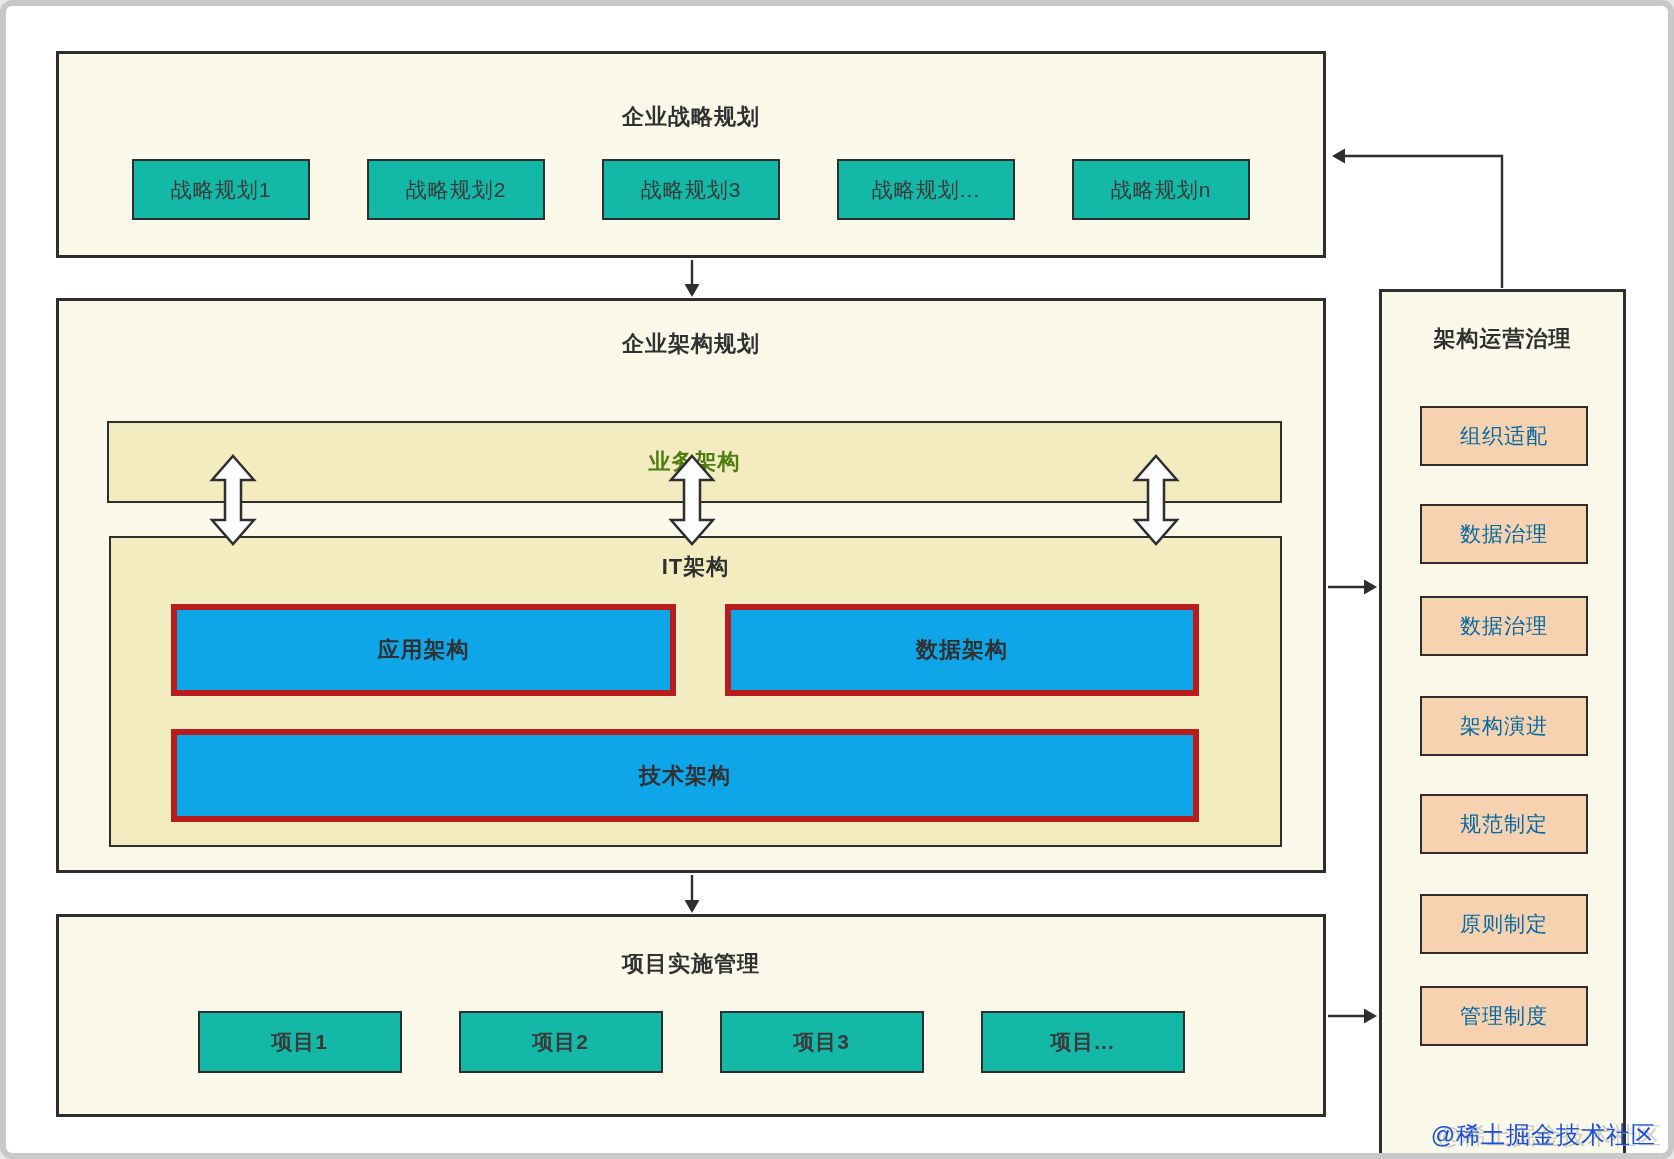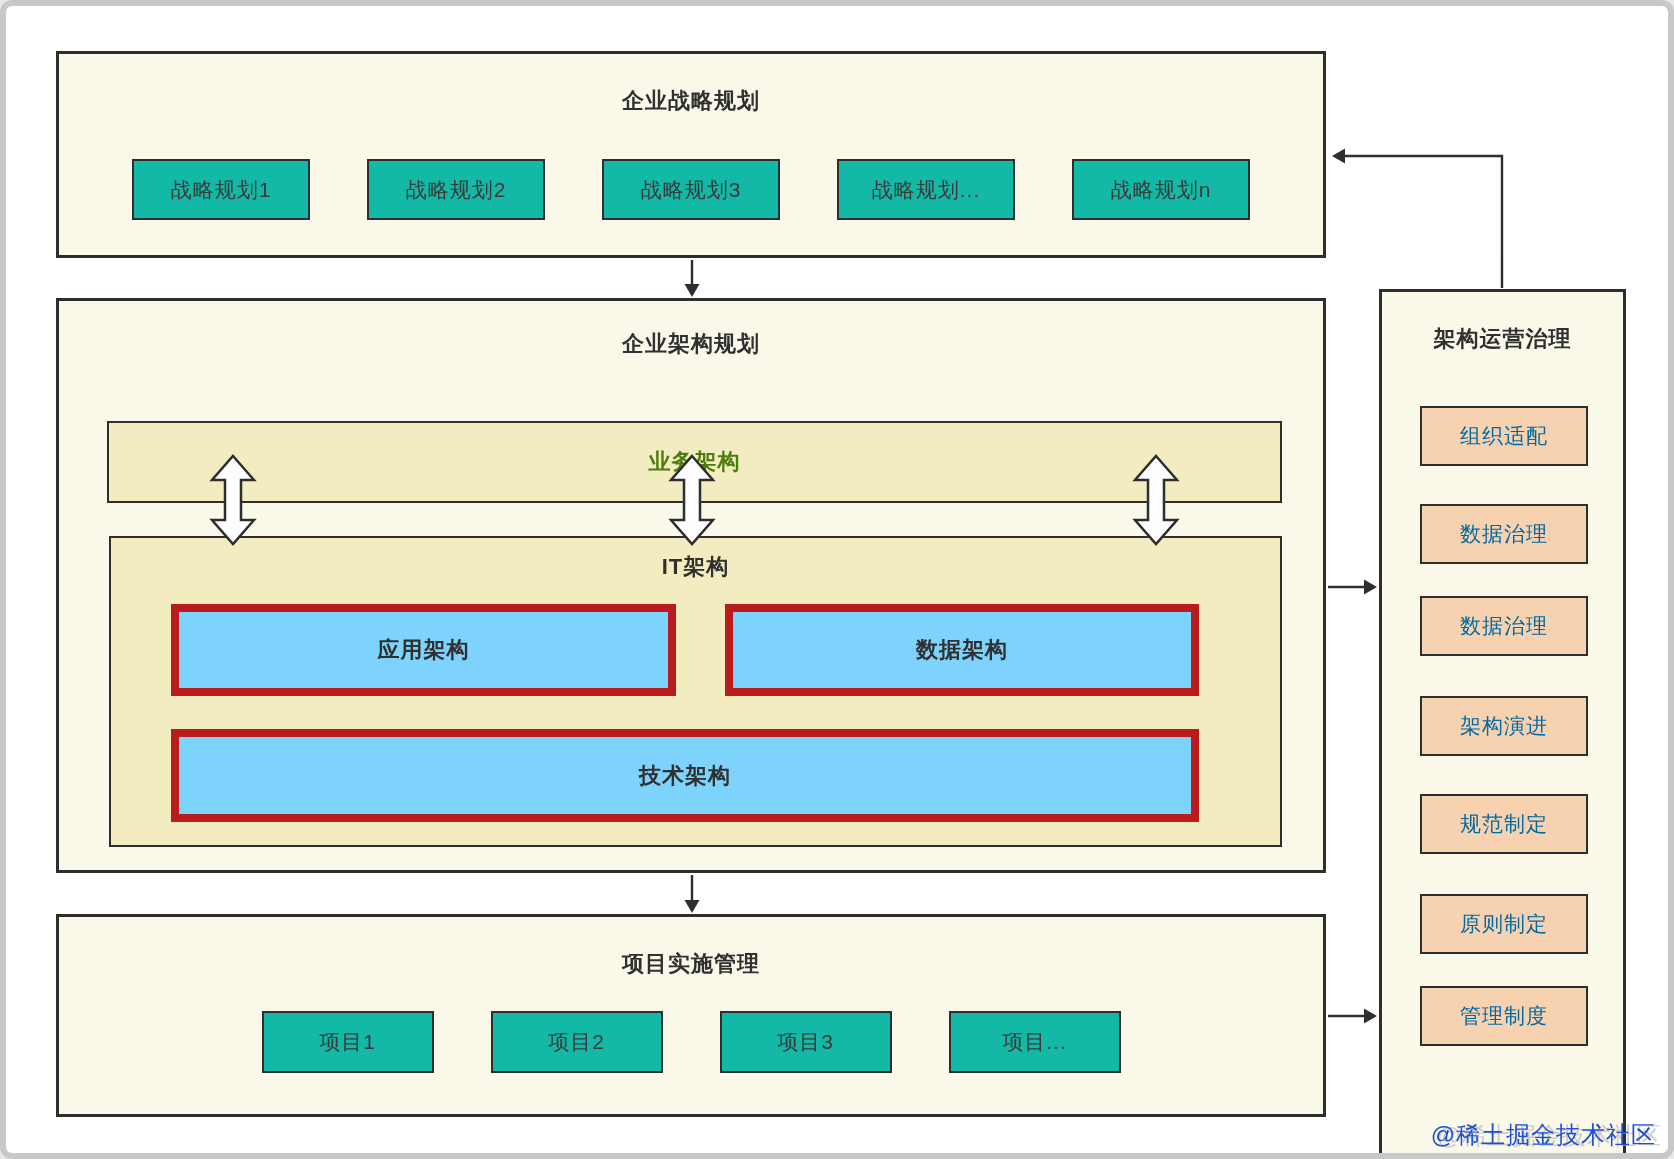--- a/index.html
+++ b/index.html
@@ -16,30 +16,30 @@
   }
   .chip-row{
     position:absolute;left:0;right:0;display:flex;justify-content:center;gap:57px;
   }
   .chip{
     background:#14b8a6;border:2px solid #2e2e2e;box-sizing:border-box;
     display:flex;align-items:center;justify-content:center;
     font-size:21px;color:#3a3a3a;letter-spacing:1px;
   }
   .chip.strategy-chip{width:178px;height:61px;}
-  .chip.project-chip{width:172px;height:62px;}
+  .chip.project-chip{width:204px;height:62px;font-weight:bold;}
   .yellow-box{
     position:absolute;background:#F3ECC0;border:2.5px solid #2e2e2e;box-sizing:border-box;
   }
   .center-label{
     display:flex;align-items:center;justify-content:center;
     font-size:22px;font-weight:700;color:#4d7c0f;letter-spacing:1px;margin-top:27px;
   }
   .peach-block{
-    position:absolute;background:#7dd3fc;border:8px solid #b91c1c;box-sizing:border-box;
+    position:absolute;background:#0ea5e9;border:6px solid #b91c1c;box-sizing:border-box;
     display:flex;align-items:center;justify-content:center;
     font-size:22px;font-weight:700;color:#303030;letter-spacing:1px;text-align:right;
   }
   .gov-item{
     position:absolute;left:38px;width:168px;height:60px;
     background:#F7D2B1;border:2px solid #2e2e2e;box-sizing:border-box;
     display:flex;align-items:center;justify-content:center;
     font-size:21px;color:#0369a1;letter-spacing:1px;
   }
   .overlay{
@@ -52,21 +52,21 @@
     text-shadow:6px 1px 0 rgba(165,165,165,0.55);
     margin-left:40px;
   }
 </style>
 </head>
 <body>
 
 <div class="canvas">
 
   <section class="big-box" style="left:50px;top:45px;width:1270px;height:207px;">
-    <div class="box-title" style="top:32px;">企业战略规划</div>
+    <div class="box-title" style="top:48px;">企业战略规划</div>
     <div class="chip-row" style="top:105px;">
       <div class="chip strategy-chip">战略规划1</div>
       <div class="chip strategy-chip">战略规划2</div>
       <div class="chip strategy-chip">战略规划3</div>
       <div class="chip strategy-chip">战略规划...</div>
       <div class="chip strategy-chip">战略规划n</div>
     </div>
   </section>
 
   <section class="big-box" style="left:50px;top:292px;width:1270px;height:575px;">

